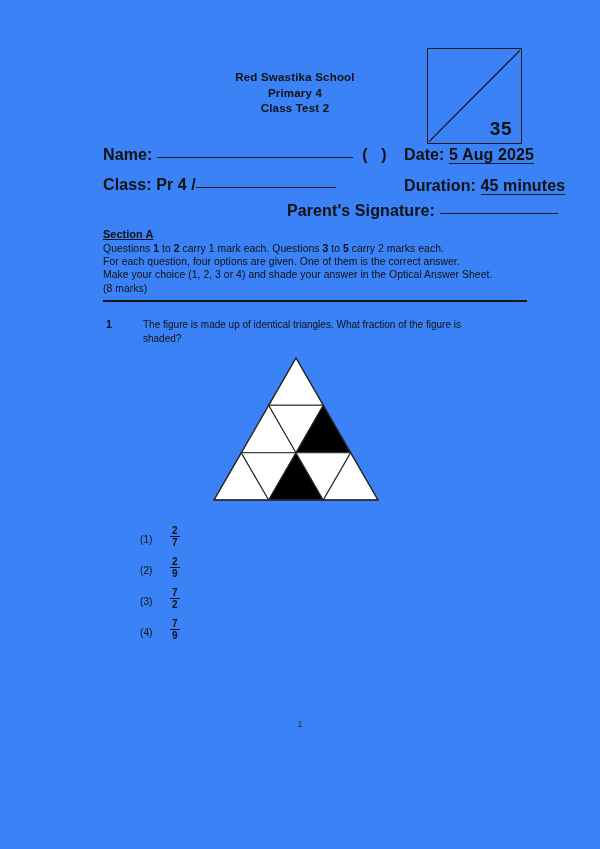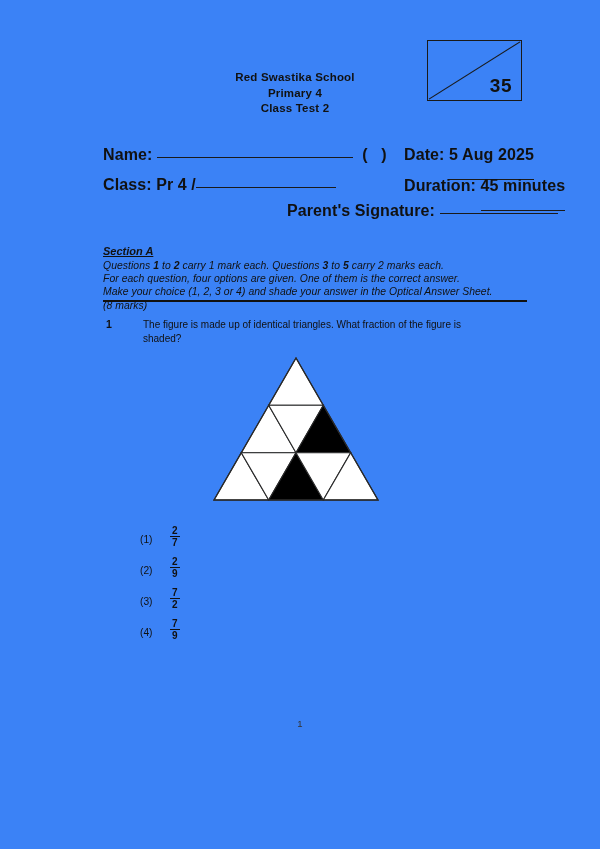--- a/index.html
+++ b/index.html
@@ -32,23 +32,23 @@
     font-weight: bold;
     font-size: 11.5px;
     line-height: 15.5px;
     letter-spacing: 0.2px;
   }
   .school-header div { white-space: nowrap; }
 
   .marks-box {
     position: absolute;
     left: 427px;
-    top: 40px;
+    top: 48px;
     width: 95px;
-    height: 61px;
+    height: 96px;
     border: 1.4px solid #1a1a1a;
     box-sizing: border-box;
   }
   .marks-box .diag {
     position: absolute;
     inset: 0;
     width: 100%;
     height: 100%;
     display: block;
   }
@@ -69,38 +69,37 @@
     white-space: nowrap;
     letter-spacing: 0.1px;
   }
   .rule {
     display: inline-block;
     border-bottom: 1.4px solid #1a1a1a;
     vertical-align: 2px;
   }
   .uline {
     border-bottom: 1.4px solid #1a1a1a;
-    padding-bottom: 16px;
+    padding-bottom: 0px;
   }
 
   #name-row   { left: 103px; top: 146px; }
   #class-row  { left: 103px; top: 176px; }
   #date-row   { left: 404px; top: 146px; }
   #dur-row    { left: 404px; top: 177px; }
   #sig-row    { left: 287px; top: 202px; }
 
   .paren { display: inline-block; width: 34px; text-align: center; }
 
   
   .section-block {
     position: absolute;
     left: 103px;
-    top: 245px;
+    top: 228px;
     width: 430px;
-    font-style: italic;
   }
   .section-title {
     font-size: 11px;
     font-weight: bold;
     text-decoration: underline;
     margin-bottom: 2px;
   }
   .instructions {
     font-size: 10.4px;
     line-height: 13.2px;

